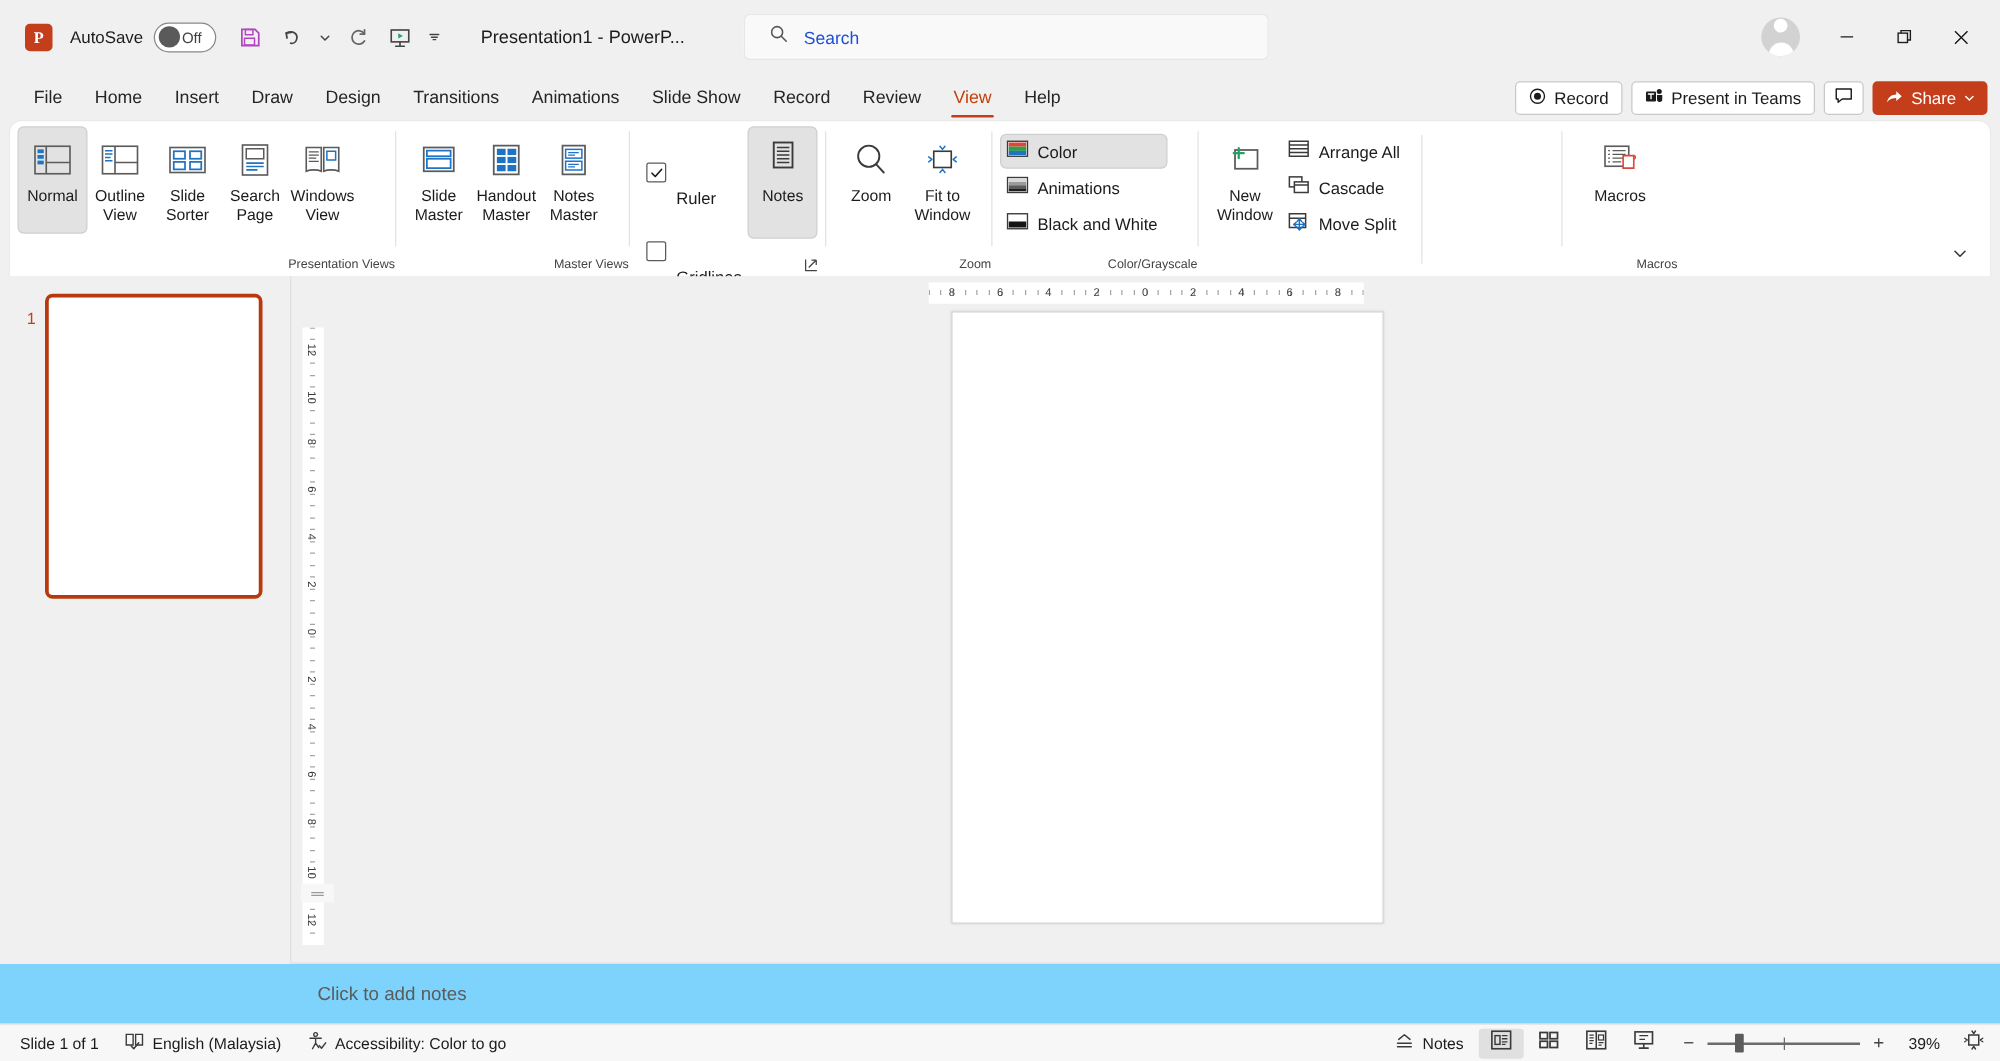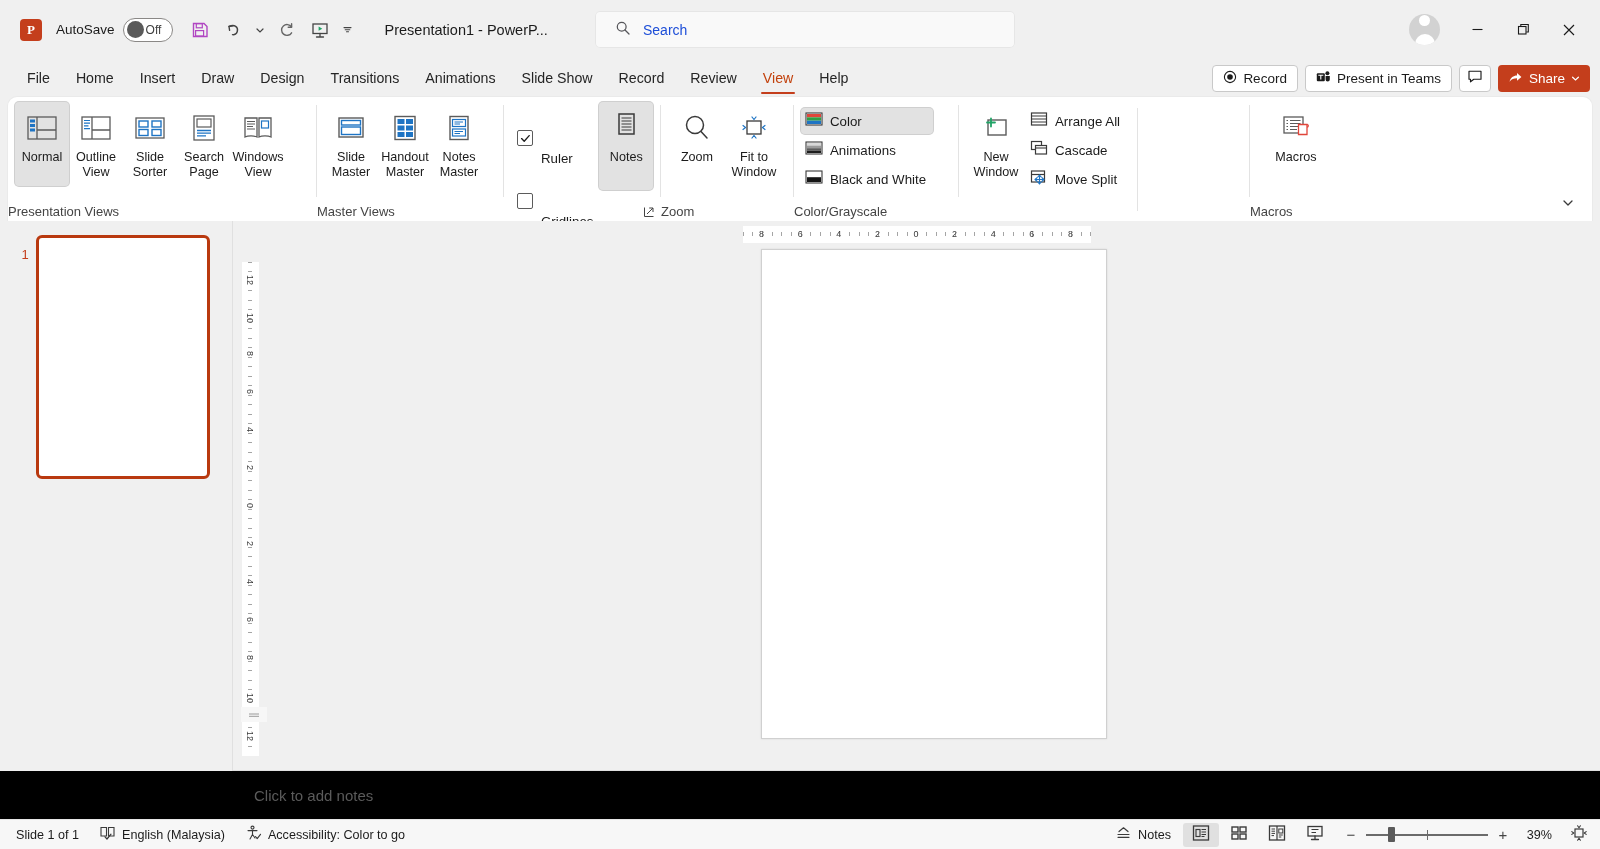--- a/index.html
+++ b/index.html
@@ -92,21 +92,21 @@
 
   
   .ribbon {
     height: 124px; background: #fff; border-radius: 9px 9px 0 0; margin: 0 8px;
     display: flex; align-items: stretch; position: relative; flex: none;
     box-shadow: 0 0 0 1px #eaeaea;
   }
   .rgroup { display: flex; flex-direction: column; position: relative; padding: 5px 0 0 0; }
   .rgroup .gbody { flex: 1; display: flex; align-items: flex-start; padding: 0 7px; }
   .glabel {
-    height: 19px; font-size: 13px; color: #444; text-align: left; line-height: 19px;
+    height: 19px; font-size: 10px; color: #444; text-align: right; line-height: 19px;
     position: relative;
   }
   .gsep { width: 1px; background: #e3e3e3; margin: 8px 0 24px 0; align-self: stretch; flex: none; }
 
   .bigbtn {
     width: 54px; min-height: 84px; display: flex; flex-direction: column; align-items: center;
     padding-top: 6px; border-radius: 4px;
   }
   .bigbtn.wide { width: 60px; }
   .bigbtn .ico { height: 40px; display: flex; align-items: center; justify-content: center; }
@@ -169,21 +169,21 @@
     box-shadow: 0 0 2px rgba(0,0,0,0.10);
   }
   .tickmark { position: absolute; background: #5b5b5b; }
   .ticklabel {
     position: absolute; font-size: 9px; color: #3a3a3a; font-family: "Liberation Sans", sans-serif;
   }
   .ticklabel.vert { writing-mode: vertical-rl; text-orientation: mixed; }
 
   .notes-divider { height: 1px; background: #e0e0e0; flex: none; }
   .notespane {
-    height: 48px; background: #000000; display: flex; align-items: center;
+    height: 48px; background: #7dd3fc; display: flex; align-items: center;
     padding-left: 254px; flex: none;
   }
   .notespane .ph { font-size: 15px; color: #5b5b5b; }
   .notes-grip {
     position: absolute; left: 241px; bottom: 49px; width: 26px; height: 15px;
     background: #f7f7f7; display: flex; align-items: center; justify-content: center;
   }
 
   
   .vscroll-right {

